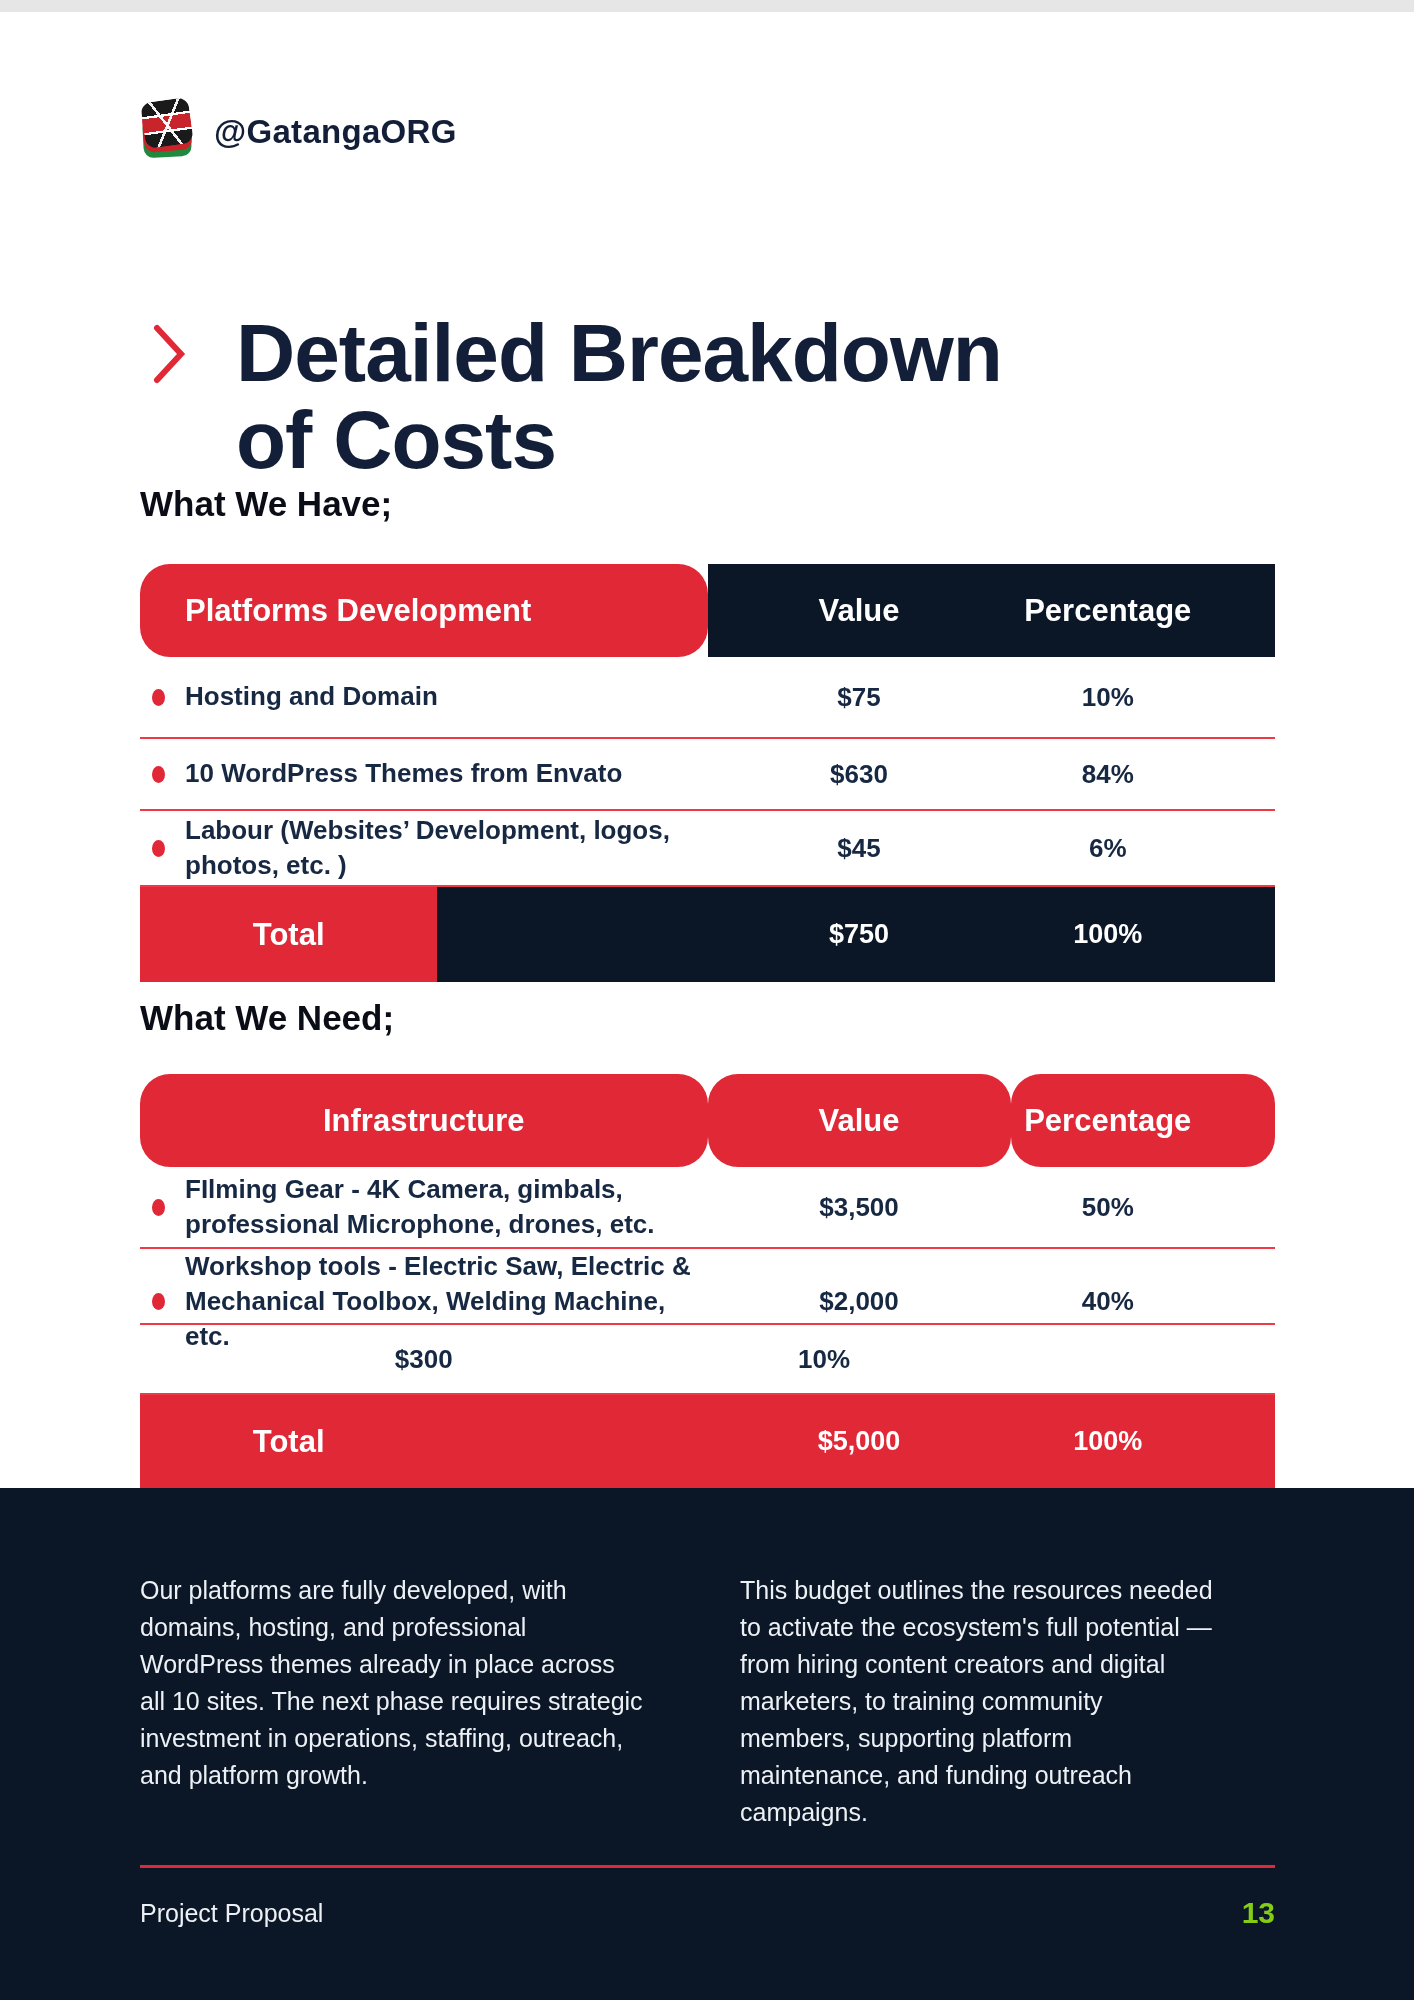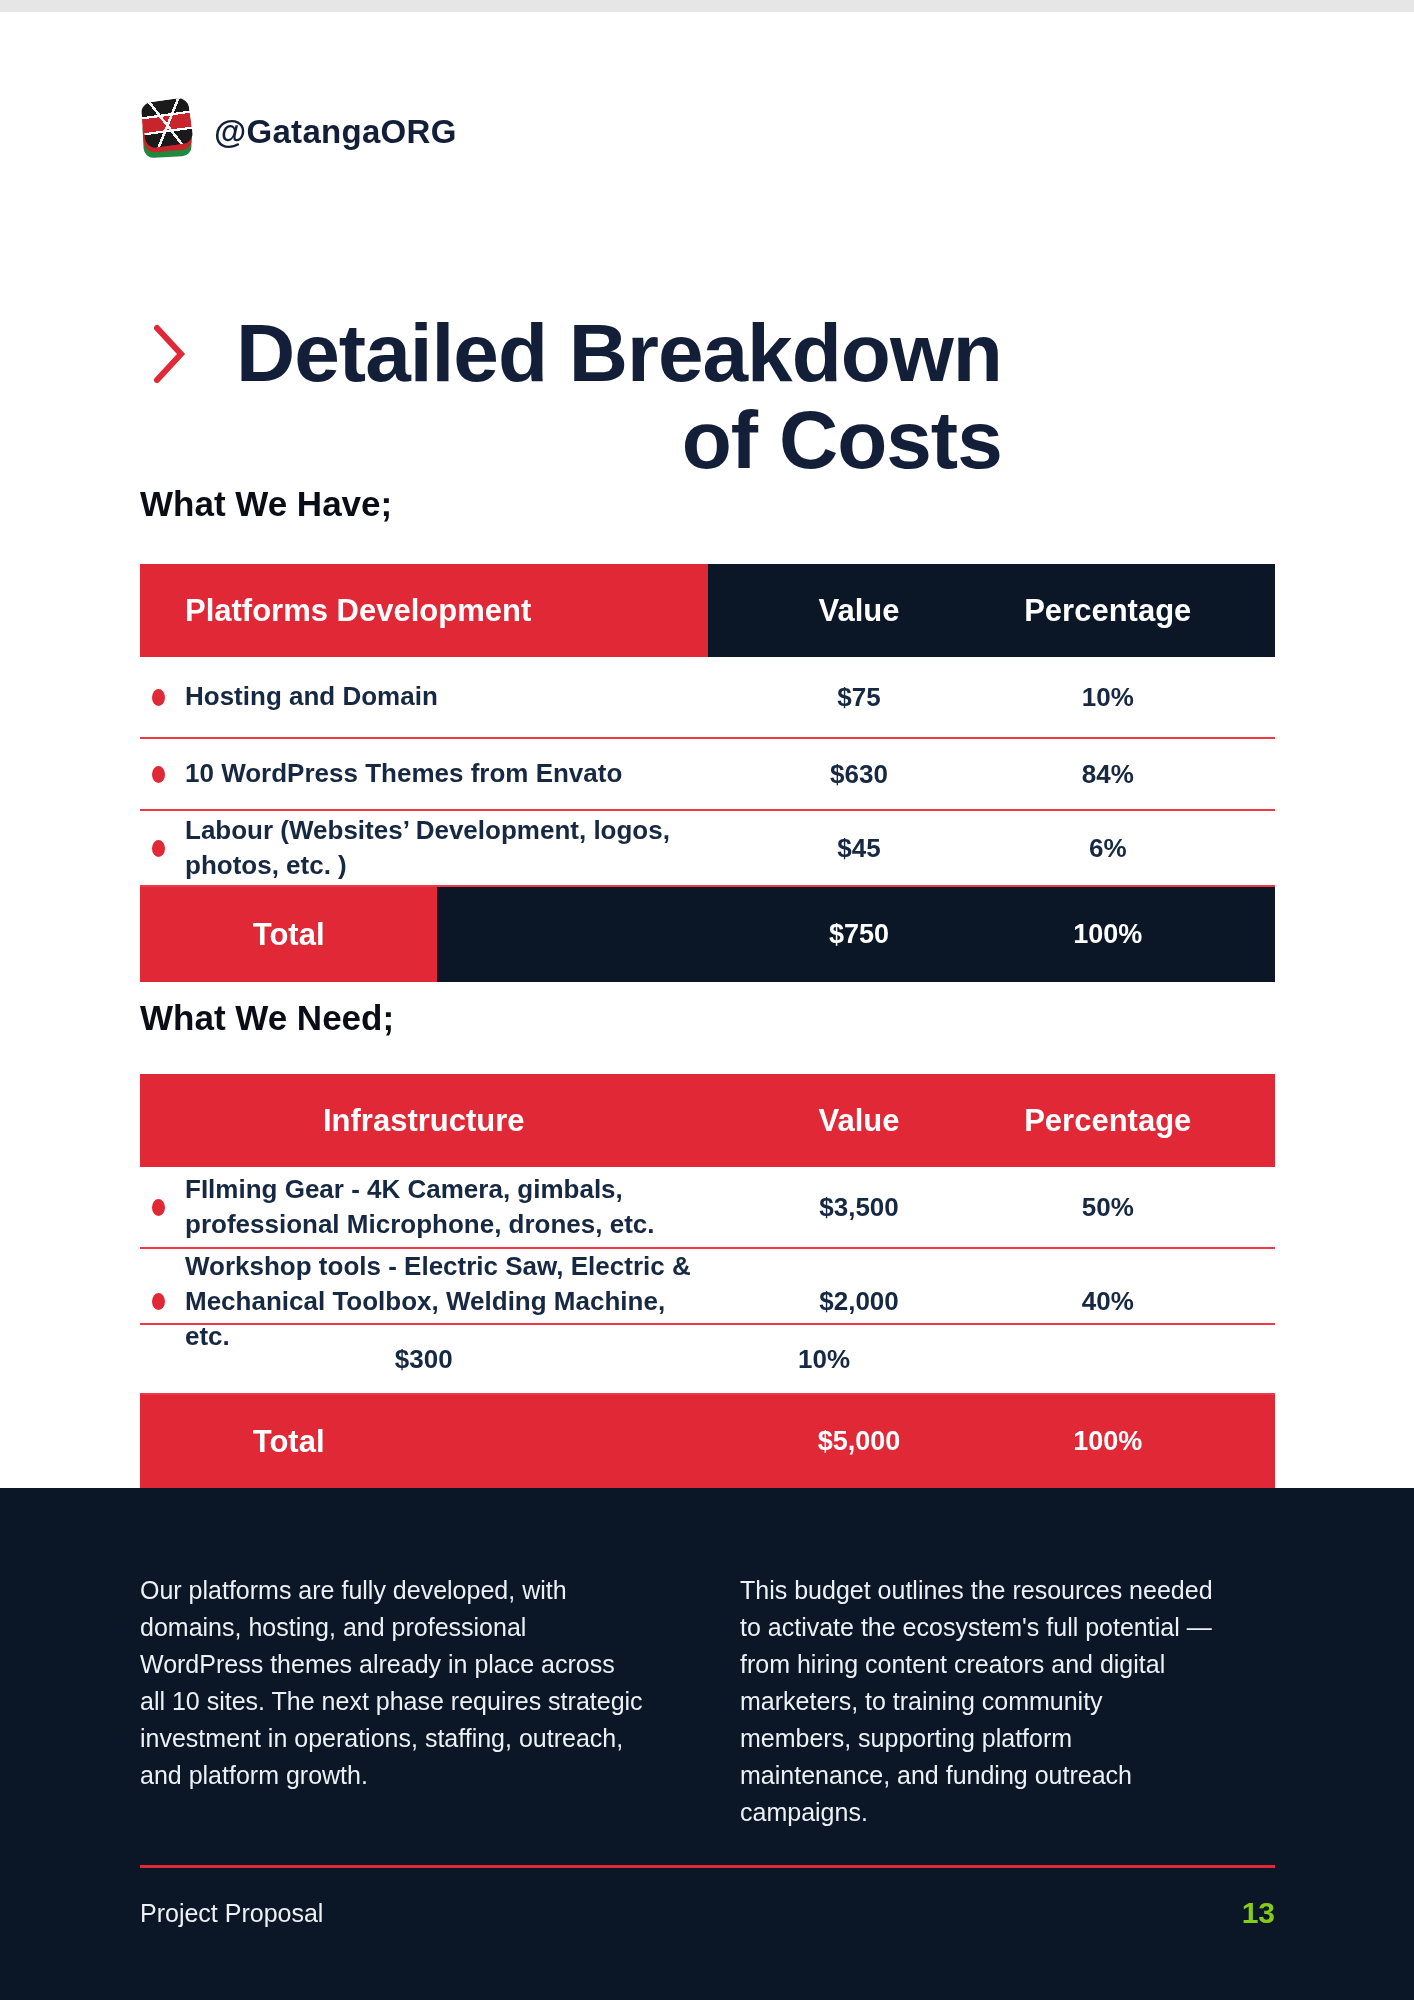--- a/index.html
+++ b/index.html
@@ -30,41 +30,41 @@
   .l-flag{
     top:0;height:46px;border-radius:11px;transform:rotate(-8deg);
     background:
       linear-gradient(60deg, transparent 46%, rgba(255,255,255,.95) 46% 50%, transparent 50%),
       linear-gradient(-60deg, transparent 46%, rgba(255,255,255,.95) 46% 50%, transparent 50%),
       linear-gradient(180deg, var(--flag-black) 0 30%, #ffffff 30% 35%, var(--flag-red) 35% 65%, #ffffff 65% 70%, var(--flag-black) 70% 100%);
   }
   .handle{font-size:33px;font-weight:700;color:var(--ink);letter-spacing:.3px;}
 
   
-  .title-wrap{position:absolute;left:148px;top:298px;display:flex;gap:42px;text-align:right;}
+  .title-wrap{position:absolute;left:148px;top:298px;display:flex;gap:42px;}
   .chev{display:block;margin-top:10px;}
   .chev svg{display:block;}
   .title{margin:0;font-size:82px;line-height:1.06;font-weight:800;color:var(--ink);letter-spacing:-1px;}
   .title span{display:block;}
 
   
   .section-heading{position:absolute;left:140px;margin:0;font-size:35px;font-weight:700;color:var(--heading-ink);}
   .sh-have{top:472px;}
   .sh-need{top:986px;}
 
   
   .table{position:absolute;left:140px;width:1135px;}
   .t-have{top:552px;}
   .t-need{top:1062px;}
   .thead,.trow{display:grid;grid-template-columns:50% 26.7% 23.3%;box-sizing:border-box;}
   .thead{height:93px;}
   .thead .cell{display:flex;align-items:center;justify-content:center;color:#fff;font-weight:700;font-size:31px;}
   .thead .cat{justify-content:flex-start;padding-left:45px;}
   .t-need .thead .cat{justify-content:center;padding-left:0;}
-  .red-bg{background:var(--red);}
+  .red-bg{background:var(--red);border-radius:30px;}
   .navy-bg{background:var(--navy);}
   .trow{border-bottom:2px solid var(--red-bright);align-items:center;}
   .trow .cell{display:flex;align-items:center;justify-content:center;font-size:26px;font-weight:700;color:var(--cell-ink);}
   .trow .cat{justify-content:flex-start;padding-left:12px;gap:20px;}
   .thead .pct,.trow .pct{padding-right:70px;}
   .bullet{flex:0 0 auto;width:13px;height:17px;border-radius:50%;background:var(--red);}
   .rlabel{white-space:pre-line;line-height:1.35;}
   .t-have .trow:nth-child(2){height:82px;}
   .t-have .trow:nth-child(3){height:72px;}
   .t-have .trow:nth-child(4){height:76px;}

